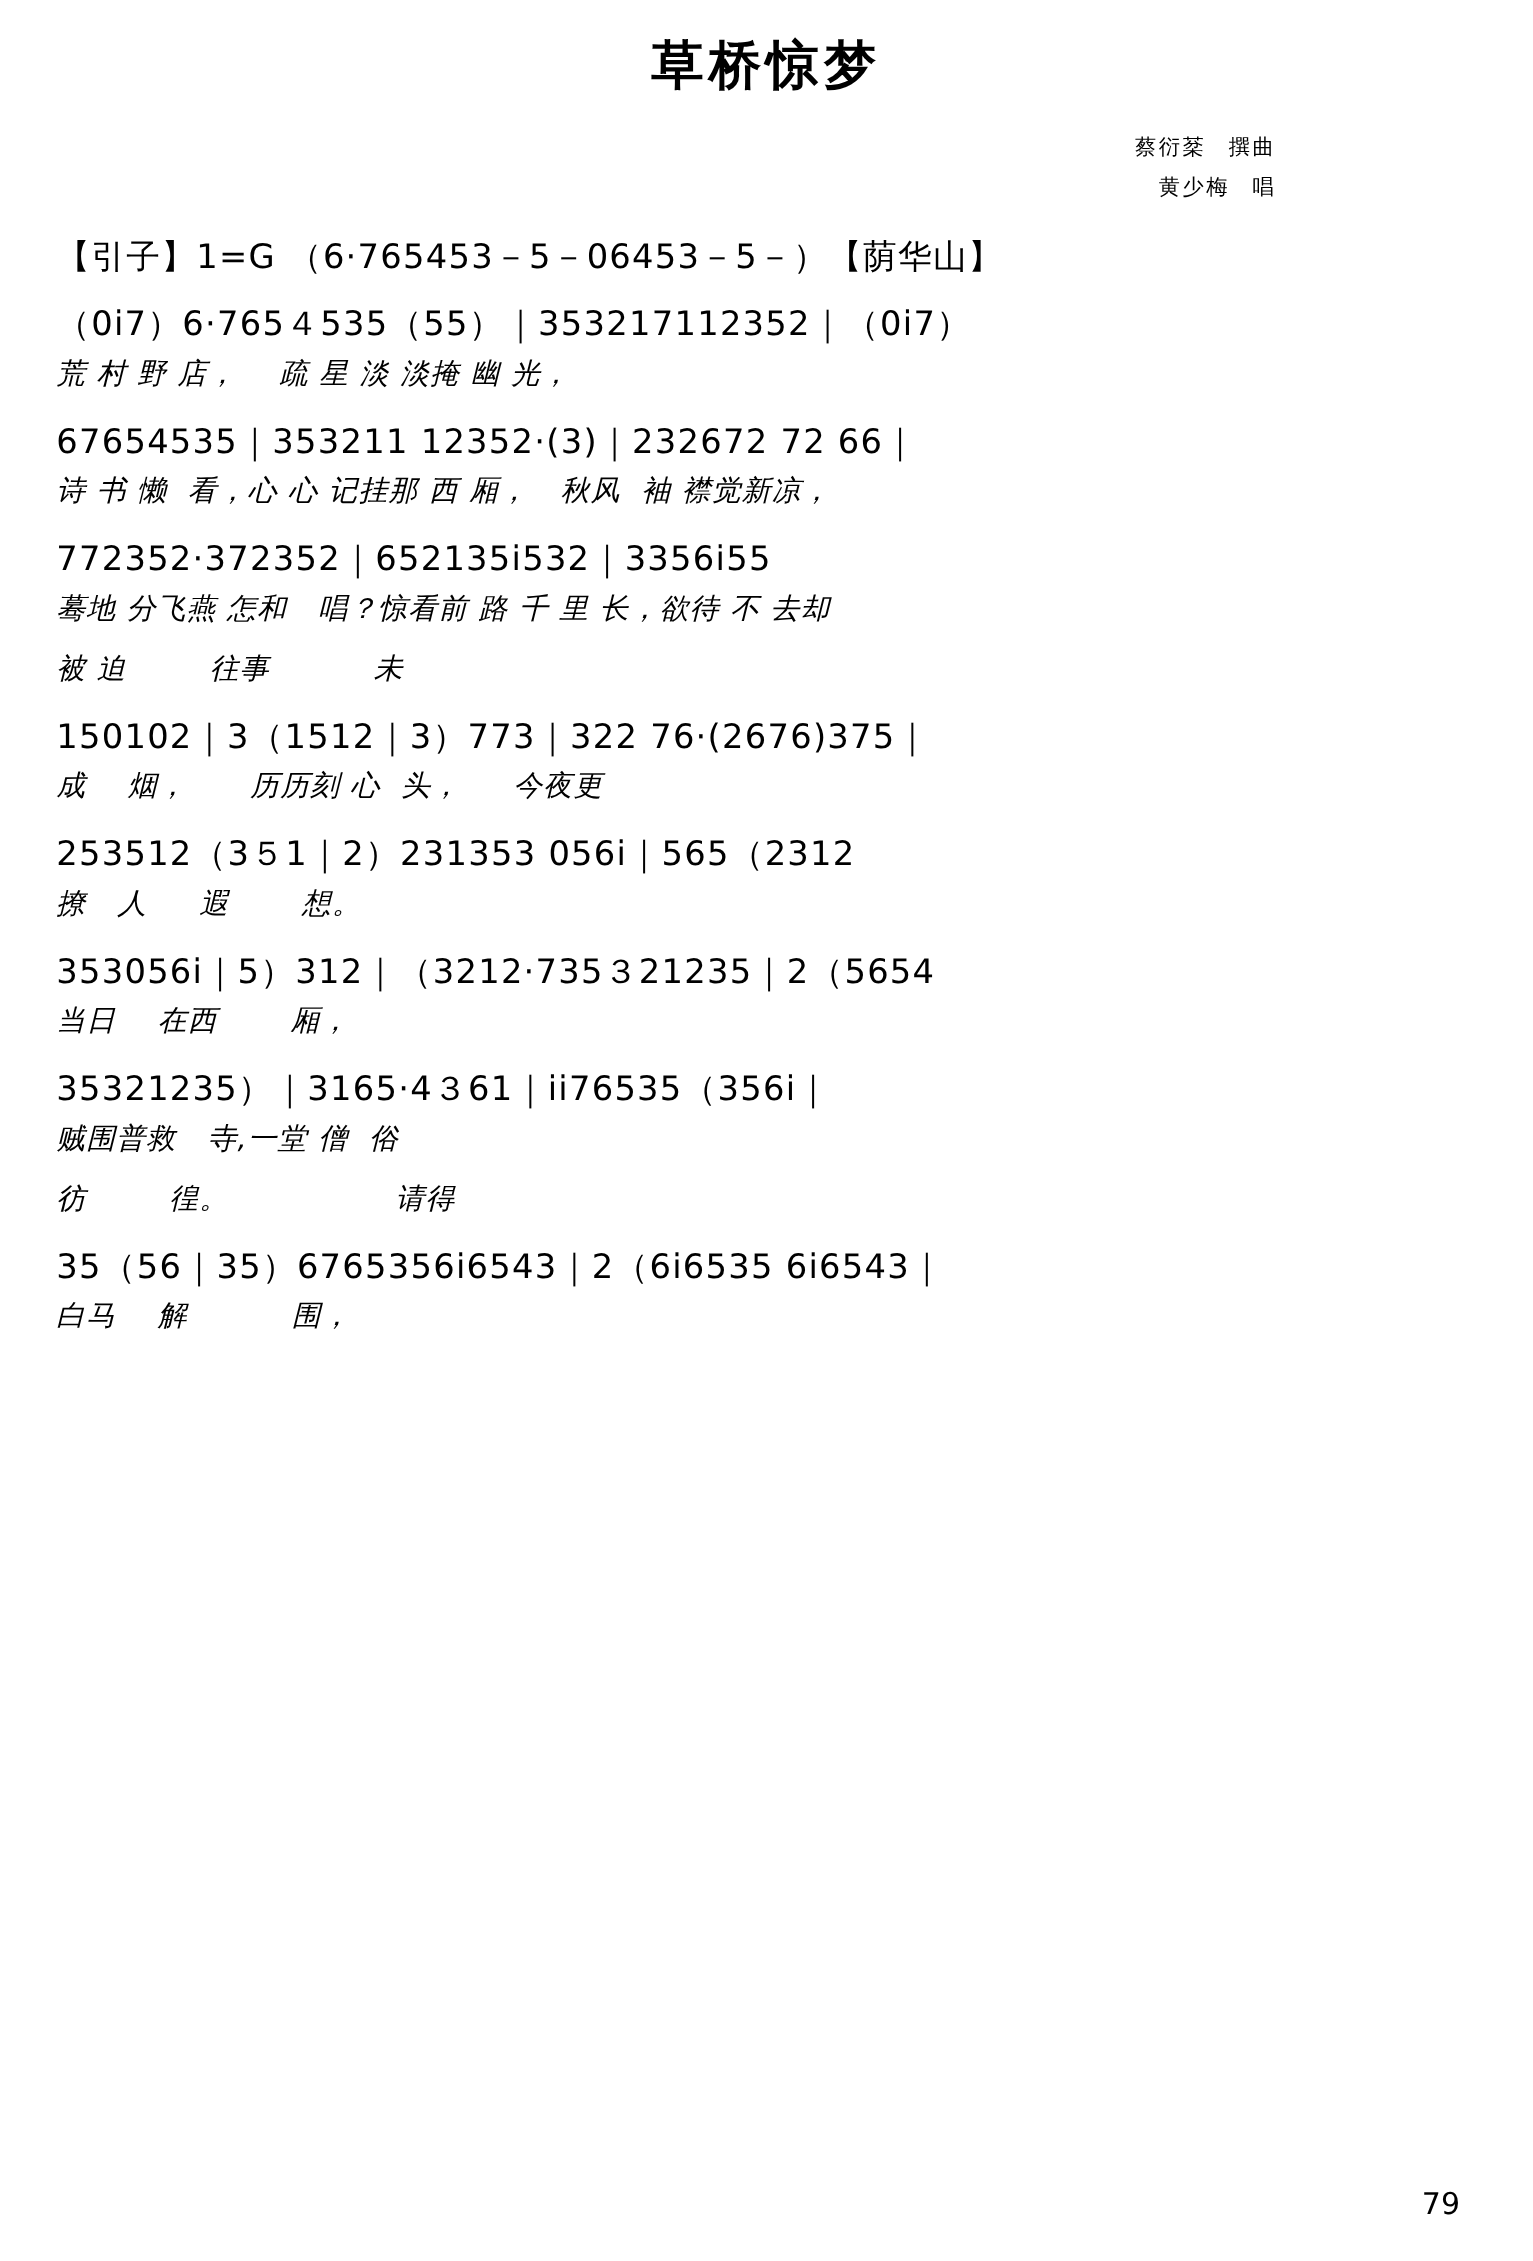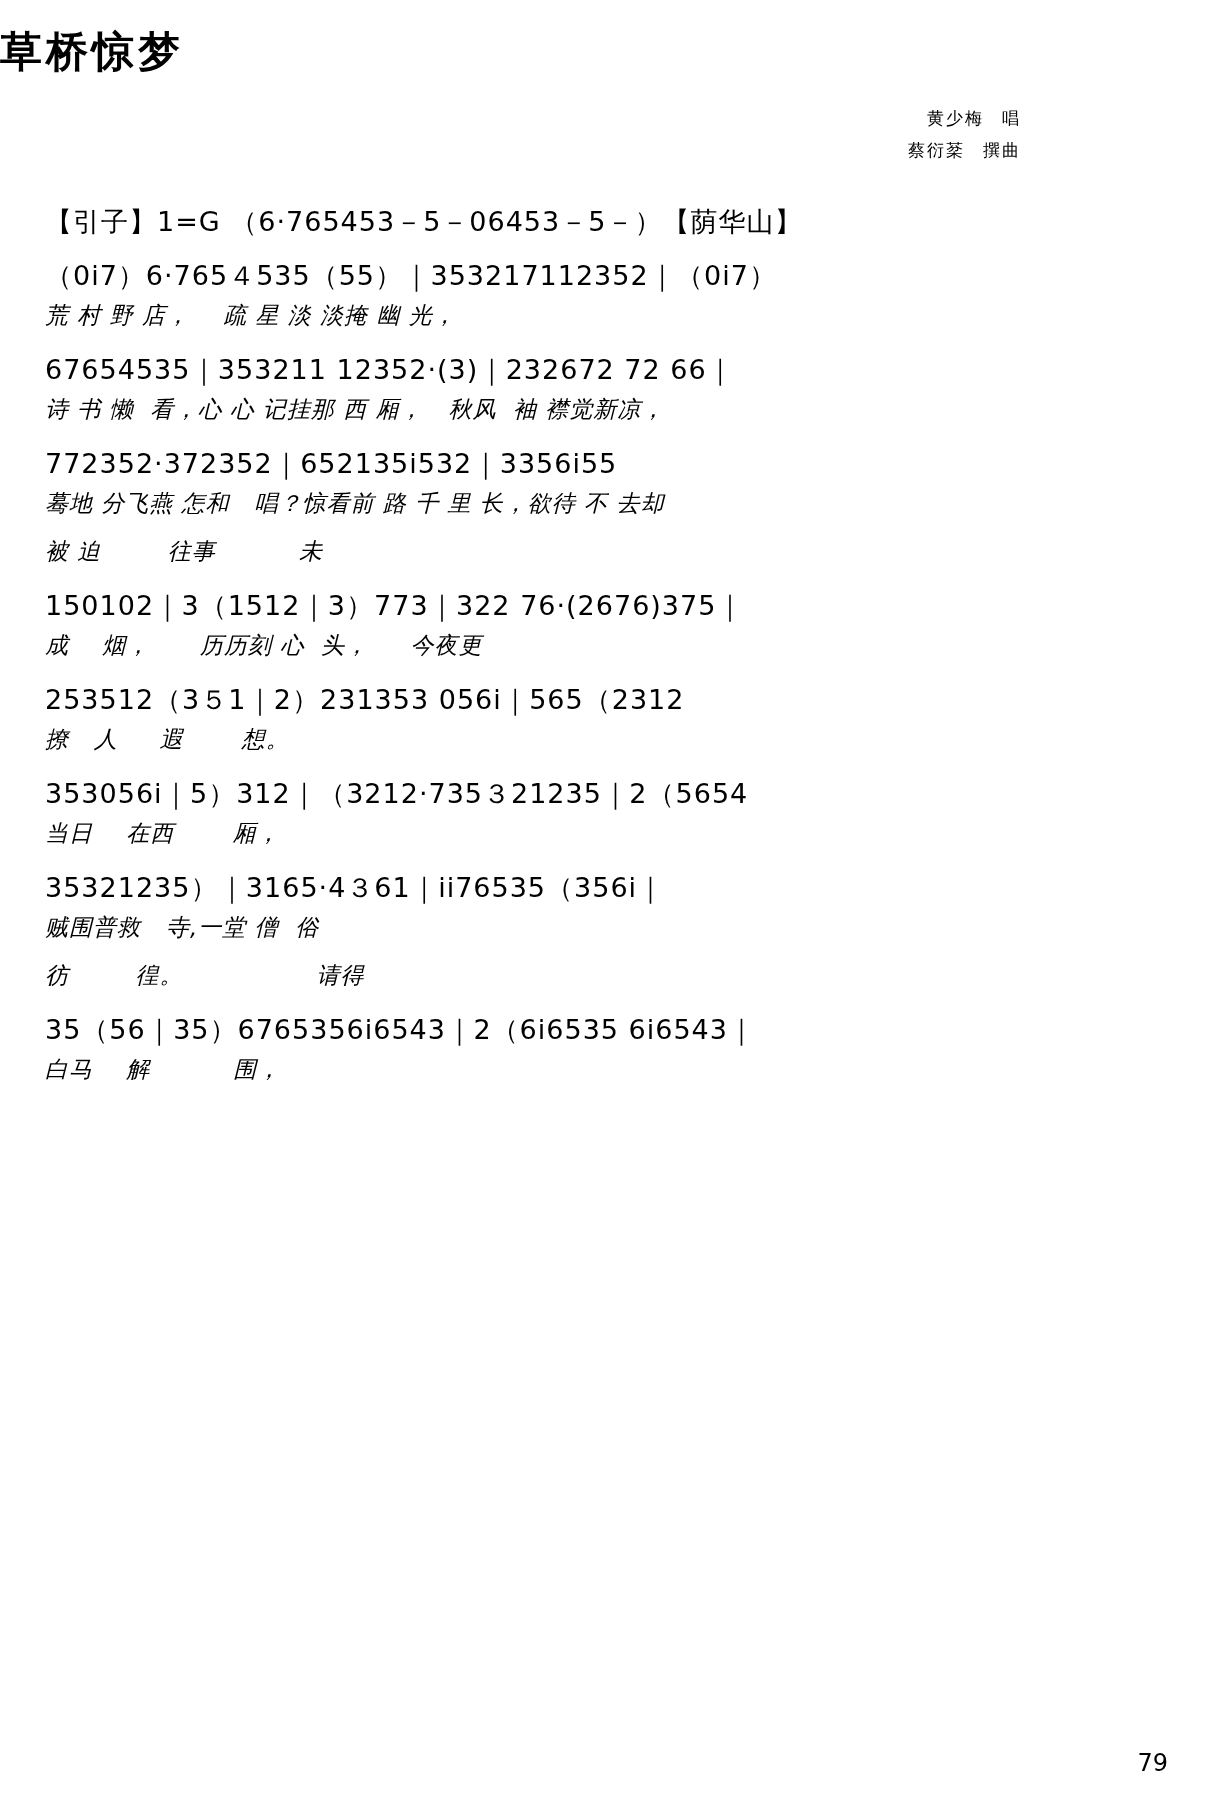--- a/index.html
+++ b/index.html
@@ -16,41 +16,42 @@
     overflow: hidden;
   }
   .page {
     position: relative;
     width: 1226px;
     height: 1809px;
     box-sizing: border-box;
     padding: 0;
   }
   .title {
+    text-align: center;
     font-family: "DejaVu Sans", sans-serif;
     font-weight: bold;
     font-size: 42px;
     letter-spacing: 4px;
     margin-top: 24px;
     color: #000;
   }
   .credits {
     margin-top: 22px;
     margin-right: 205px;
     text-align: right;
     font-family: "DejaVu Sans", sans-serif;
     font-size: 17px;
     line-height: 32px;
     letter-spacing: 2px;
     color: #000;
   }
   .credits div span.name { margin-right: 18px; }
 
   .score {
-    margin-top: 33px;
+    margin-top: 17px;
     padding-left: 45px;
   }
 
   
   .line {
     margin-bottom: 4px;
   }
   .notation {
     font-family: "DejaVu Sans", sans-serif;
     font-size: 27px;
@@ -82,24 +83,24 @@
 </style>
 </head>
 <body>
 
 <div class="page">
 
   <div class="title">草桥惊梦</div>
 
   <div class="credits">
     <div>
-      <span class="name">黄少梅</span><span>唱</span>
+      <span class="name">蔡衍棻</span><span>撰曲</span>
     </div>
     <div>
-      <span class="name">蔡衍棻</span><span>撰曲</span>
+      <span class="name">黄少梅</span><span>唱</span>
     </div>
   </div>
 
   <div class="score">
 
     <div class="line">
       <div class="notation">【引子】1=G （6·765453－5－06453－5－）【荫华山】</div>
       <div class="lyrics"></div>
     </div>
 

